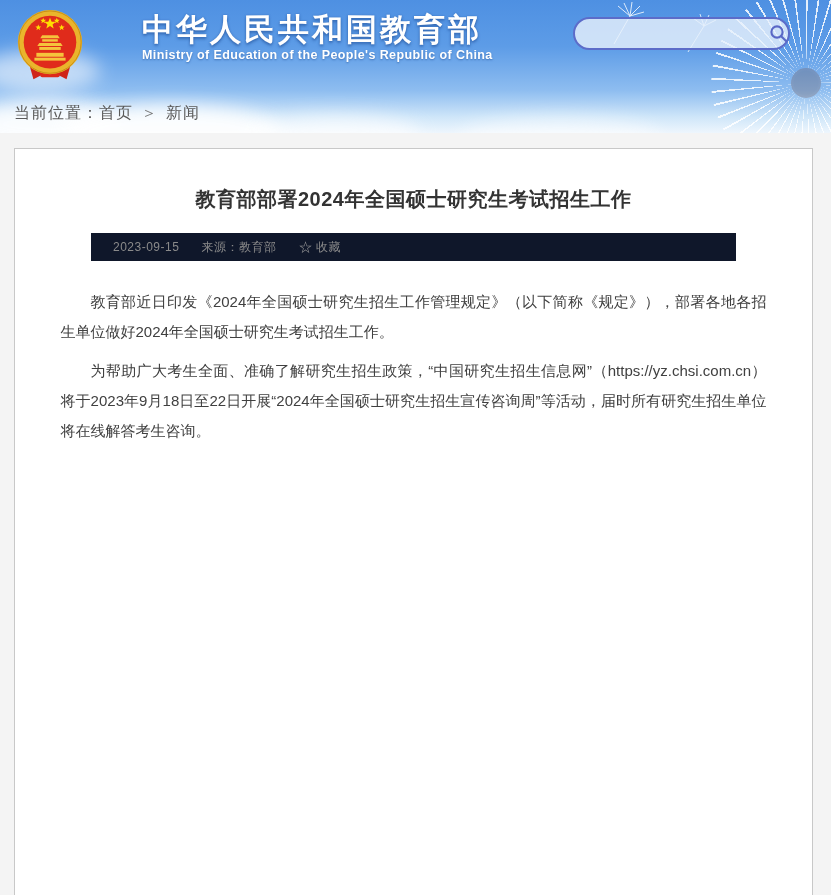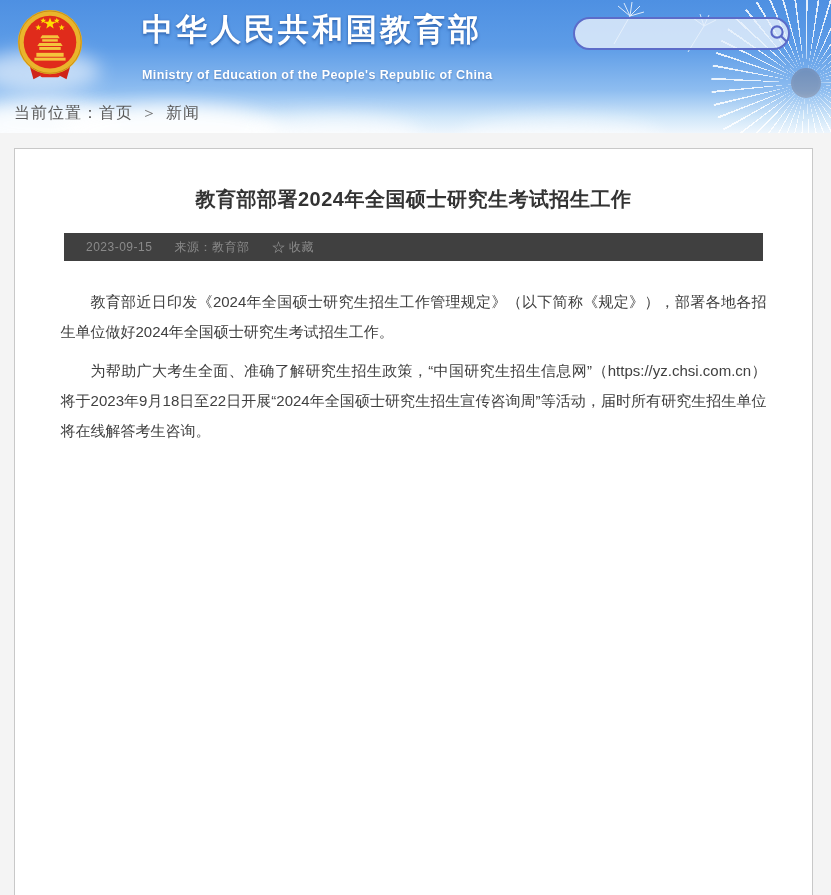--- a/index.html
+++ b/index.html
@@ -31,21 +31,21 @@
   .seed{position:absolute;opacity:.9;}
 
   .header-inner{position:relative;display:flex;align-items:flex-start;padding:9px 0 0 13px;gap:46px;}
   .logo-wrap{flex:0 0 auto;}
   .titles{margin-left:9px;padding-top:3px;color:#fff;}
   .site-title{
     font-size:31px;font-weight:bold;letter-spacing:3px;line-height:1.15;
     text-shadow:0 2px 3px rgba(25,70,140,.55),0 0 2px rgba(25,70,140,.35);
   }
   .site-subtitle{
-    font-size:12.5px;font-weight:bold;letter-spacing:.4px;margin-top:20px;
+    font-size:12.5px;font-weight:bold;letter-spacing:.4px;margin-top:0;
     text-shadow:0 1px 2px rgba(25,70,140,.55);
   }
 
   .search-box{
     position:absolute;top:17px;right:41px;width:213px;height:29px;
     border:2px solid #5c6cc9;border-radius:17px;
     background:rgba(230,240,251,.82);
     display:flex;align-items:center;box-sizing:content-box;
   }
   .search-input{
@@ -63,21 +63,21 @@
   
   .main-area{background:#f4f4f4;padding:15px 18px 6px 14px;}
   .article-box{
     background:#ffffff;border:1px solid #c8c8c8;height:755px;box-sizing:border-box;overflow:hidden;
   }
   .article-title{
     text-align:center;font-size:20px;font-weight:bold;color:#333;
     margin:36px 56px 20px;letter-spacing:.5px;line-height:1.4;
   }
   .meta-bar{
-    width:699px;margin:0 auto;background:#404040;height:28px;
+    width:645px;margin:0 auto;background:#0f172a;height:28px;
     display:flex;align-items:center;font-size:12px;color:#8a8a8a;
     padding-left:22px;box-sizing:border-box;
   }
   .meta-item{margin-right:22px;letter-spacing:.5px;}
   .favorite-btn{
     border:none;background:transparent;font-size:12px;color:#8a8a8a;cursor:pointer;
     display:flex;align-items:center;padding:0;letter-spacing:.5px;
   }
   .star-glyph{font-size:14px;margin-right:3px;color:#9a9a9a;line-height:1;}
 

